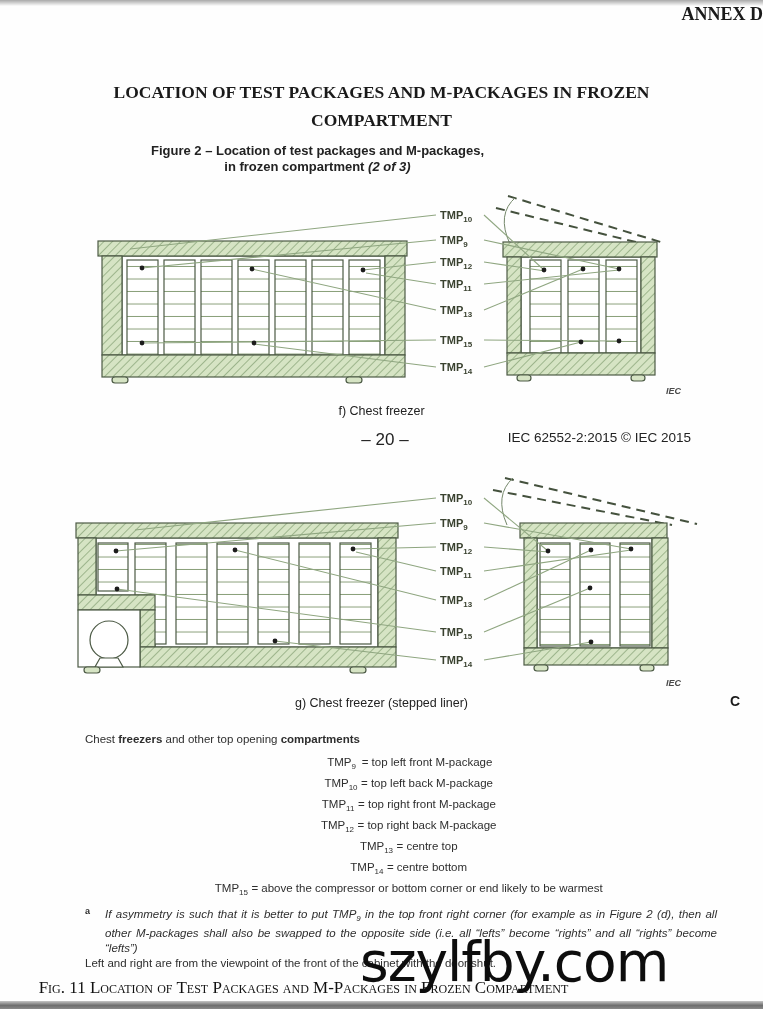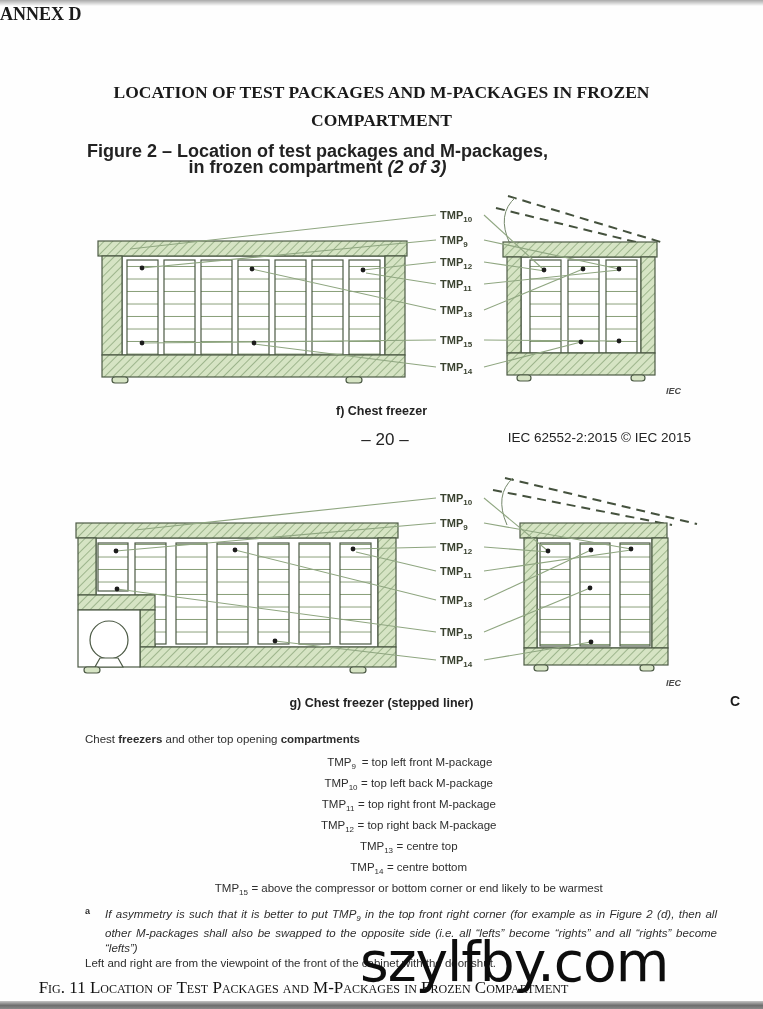--- a/index.html
+++ b/index.html
@@ -2,34 +2,34 @@
 <html><head>
 <meta charset="utf-8">
 <style>
   html,body{margin:0;padding:0;background:#e8e8e8;}
   .page{position:relative;width:763px;height:1009px;background:#fefefe;overflow:hidden;
         font-family:"Liberation Sans",sans-serif;color:#1a1a1a;}
   .top-edge{position:absolute;left:0;top:0;width:763px;height:6px;
         background:linear-gradient(to bottom,#a9a9a9,#fdfdfd);}
   .bottom-edge{position:absolute;left:0;top:1001px;width:763px;height:8px;
         background:linear-gradient(to bottom,#c6c6c6 0%,#6e6e6e 55%,#8a8a8a 100%);}
-  .annex{position:absolute;left:0;top:4px;width:763px;text-align:left;
+  .annex{position:absolute;left:0;top:4px;width:763px;text-align:right;
         font-family:"Liberation Serif",serif;font-weight:bold;font-size:18px;}
   .clause{position:absolute;left:0;top:42px;width:763px;text-align:center;
         font-family:"Liberation Serif",serif;font-size:17px;}
   .clause .it{font-style:italic;}
   .heading{position:absolute;left:60px;top:78px;width:643px;text-align:center;
         font-family:"Liberation Serif",serif;font-weight:bold;font-size:17.5px;line-height:28px;}
   .figcap{position:absolute;left:0;top:143px;width:635px;text-align:center;
-        font-weight:bold;font-size:18px;line-height:16px;color:#222;}
+        font-weight:bold;font-size:13px;line-height:16px;color:#222;}
   .figcap .it{font-style:italic;}
   .dsvg{position:absolute;left:0;}
   #svg-f{top:192px;}
   #svg-g{top:470px;}
-  .subcap{position:absolute;left:0;width:763px;text-align:center;font-weight:bold;
+  .subcap{position:absolute;left:0;width:763px;text-align:center;font-weight:normal;
         font-size:12.5px;color:#222;}
   #cap-f{top:404px;}
   #cap-g{top:696px;}
   .pagenum{position:absolute;left:340px;top:430px;width:90px;text-align:center;
         font-size:17px;color:#222;}
   .docref{position:absolute;right:72px;top:430px;font-size:13.5px;color:#222;}
   .stray-c{position:absolute;left:730px;top:693px;font-weight:bold;font-size:14px;}
   .legend-intro{position:absolute;left:85px;top:733px;font-size:11.5px;color:#2e2e2e;}
   .legend-intro b{font-weight:bold;text-align:center;}
   .tmp-list{position:absolute;left:87px;top:756px;width:640px;text-align:center;}

